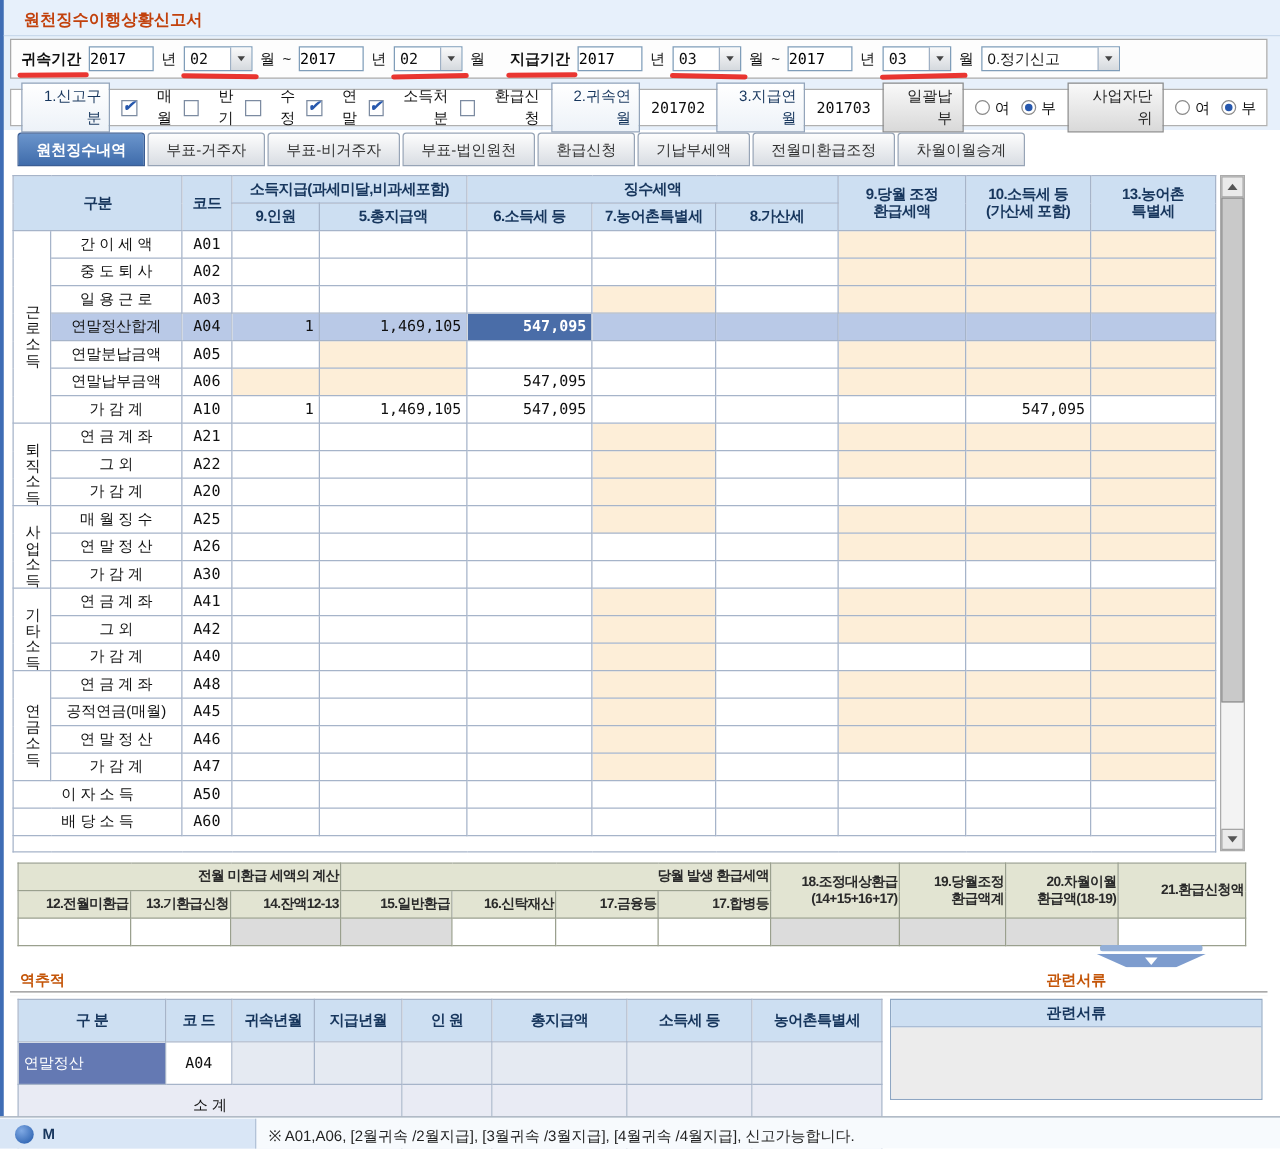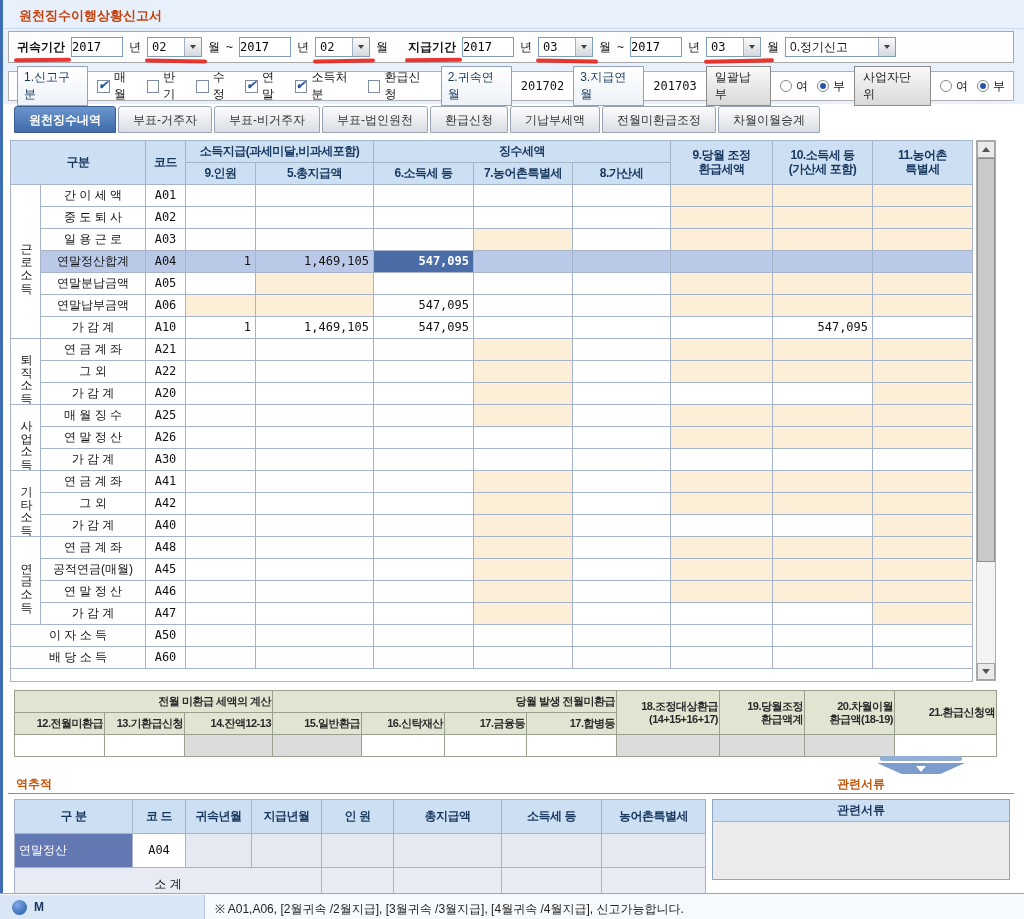--- a/index.html
+++ b/index.html
@@ -29,21 +29,21 @@
   .gap14{margin-left:14px;}
   .rmark{position:absolute;left:-3px;right:-6px;bottom:-6px;height:4px;background:#e8251f;border-radius:2px;
          transform:rotate(-0.6deg);opacity:.92;}
   .rmark.r2{transform:rotate(0.8deg);bottom:-7px;}
   .rmark.r3{transform:rotate(-1deg);bottom:-7px;}
   .rmark.r5{transform:rotate(1.2deg);bottom:-7px;}
   .rmark.r6{transform:rotate(-1.4deg);bottom:-7px;right:-14px;}
 
   
   .fbox{position:absolute;left:8px;top:71px;width:1006px;height:30px;background:#fff;border:1px solid #b0b0b0;
-        display:flex;align-items:center;padding:0 8px;box-sizing:border-box;gap:9px;}
+        display:flex;align-items:center;padding:0 8px;box-sizing:border-box;gap:9px;text-align:right;}
   .flabel{border:1px solid #93a4ba;background:linear-gradient(#ffffff,#edf2f8);padding:2px 6px;color:#17365d;}
   .gbtn{border:1px solid #8b8b8b;background:linear-gradient(#f9f9f9,#d9d9d9);padding:2px 8px;color:#222;}
   .cbgrp{display:inline-flex;align-items:center;gap:4px;}
   .cb{width:13px;height:13px;border:1px solid #7c8ba1;background:#fff;display:inline-block;position:relative;box-sizing:border-box;}
   .cb.on::after{content:"✔";position:absolute;left:0px;top:-3px;color:#2758ad;font-size:12px;font-weight:bold;}
   .rd{width:12px;height:12px;border:1px solid #8a8a8a;border-radius:50%;background:#fff;display:inline-block;position:relative;box-sizing:border-box;}
   .rd.on::after{content:"";position:absolute;left:2px;top:2px;width:6px;height:6px;border-radius:50%;background:#2758ad;}
   .ym{font-family:"DejaVu Sans Mono",monospace;}
 
   
@@ -258,21 +258,21 @@
     <tbody id="main-body">
         <tr>
           <td class="h" colspan="2" rowspan="2">구분</td>
           <td class="h" rowspan="2">코드</td>
           <td class="h" colspan="2">소득지급(과세미달,비과세포함)</td>
           <td class="h" colspan="3">징수세액</td>
           <td class="h" rowspan="2">9.당월 조정
 환급세액</td>
           <td class="h" rowspan="2">10.소득세 등
 (가산세 포함)</td>
-          <td class="h" rowspan="2">11.농어촌
+          <td class="h" rowspan="2">13.농어촌
 특별세</td>
         </tr>
         <tr>
           <td class="h">9.인원</td>
           <td class="h">5.총지급액</td>
           <td class="h">6.소득세 등</td>
           <td class="h">7.농어촌특별세</td>
           <td class="h">8.가산세</td>
         </tr>
         <tr>
@@ -570,21 +570,21 @@
         <col style="width:82px">
         <col style="width:90px">
         <col style="width:103px">
       <col style="width:85px">
         <col style="width:90px">
         <col style="width:102px">
     </colgroup>
     <tbody id="summary-body">
         <tr>
           <td class="sh" colspan="3">전월 미환급 세액의 계산</td>
-          <td class="sh" colspan="4">당월 발생 전월미환급</td>
+          <td class="sh" colspan="4">당월 발생 환급세액</td>
           <td class="sh" rowspan="2">18.조정대상환급
 (14+15+16+17)</td>
           <td class="sh" rowspan="2">19.당월조정
 환급액계</td>
           <td class="sh" rowspan="2">20.차월이월
 환급액(18-19)</td>
           <td class="sh" rowspan="2">21.환급신청액</td>
         </tr>
         <tr>
           <td class="sh">12.전월미환급</td>

